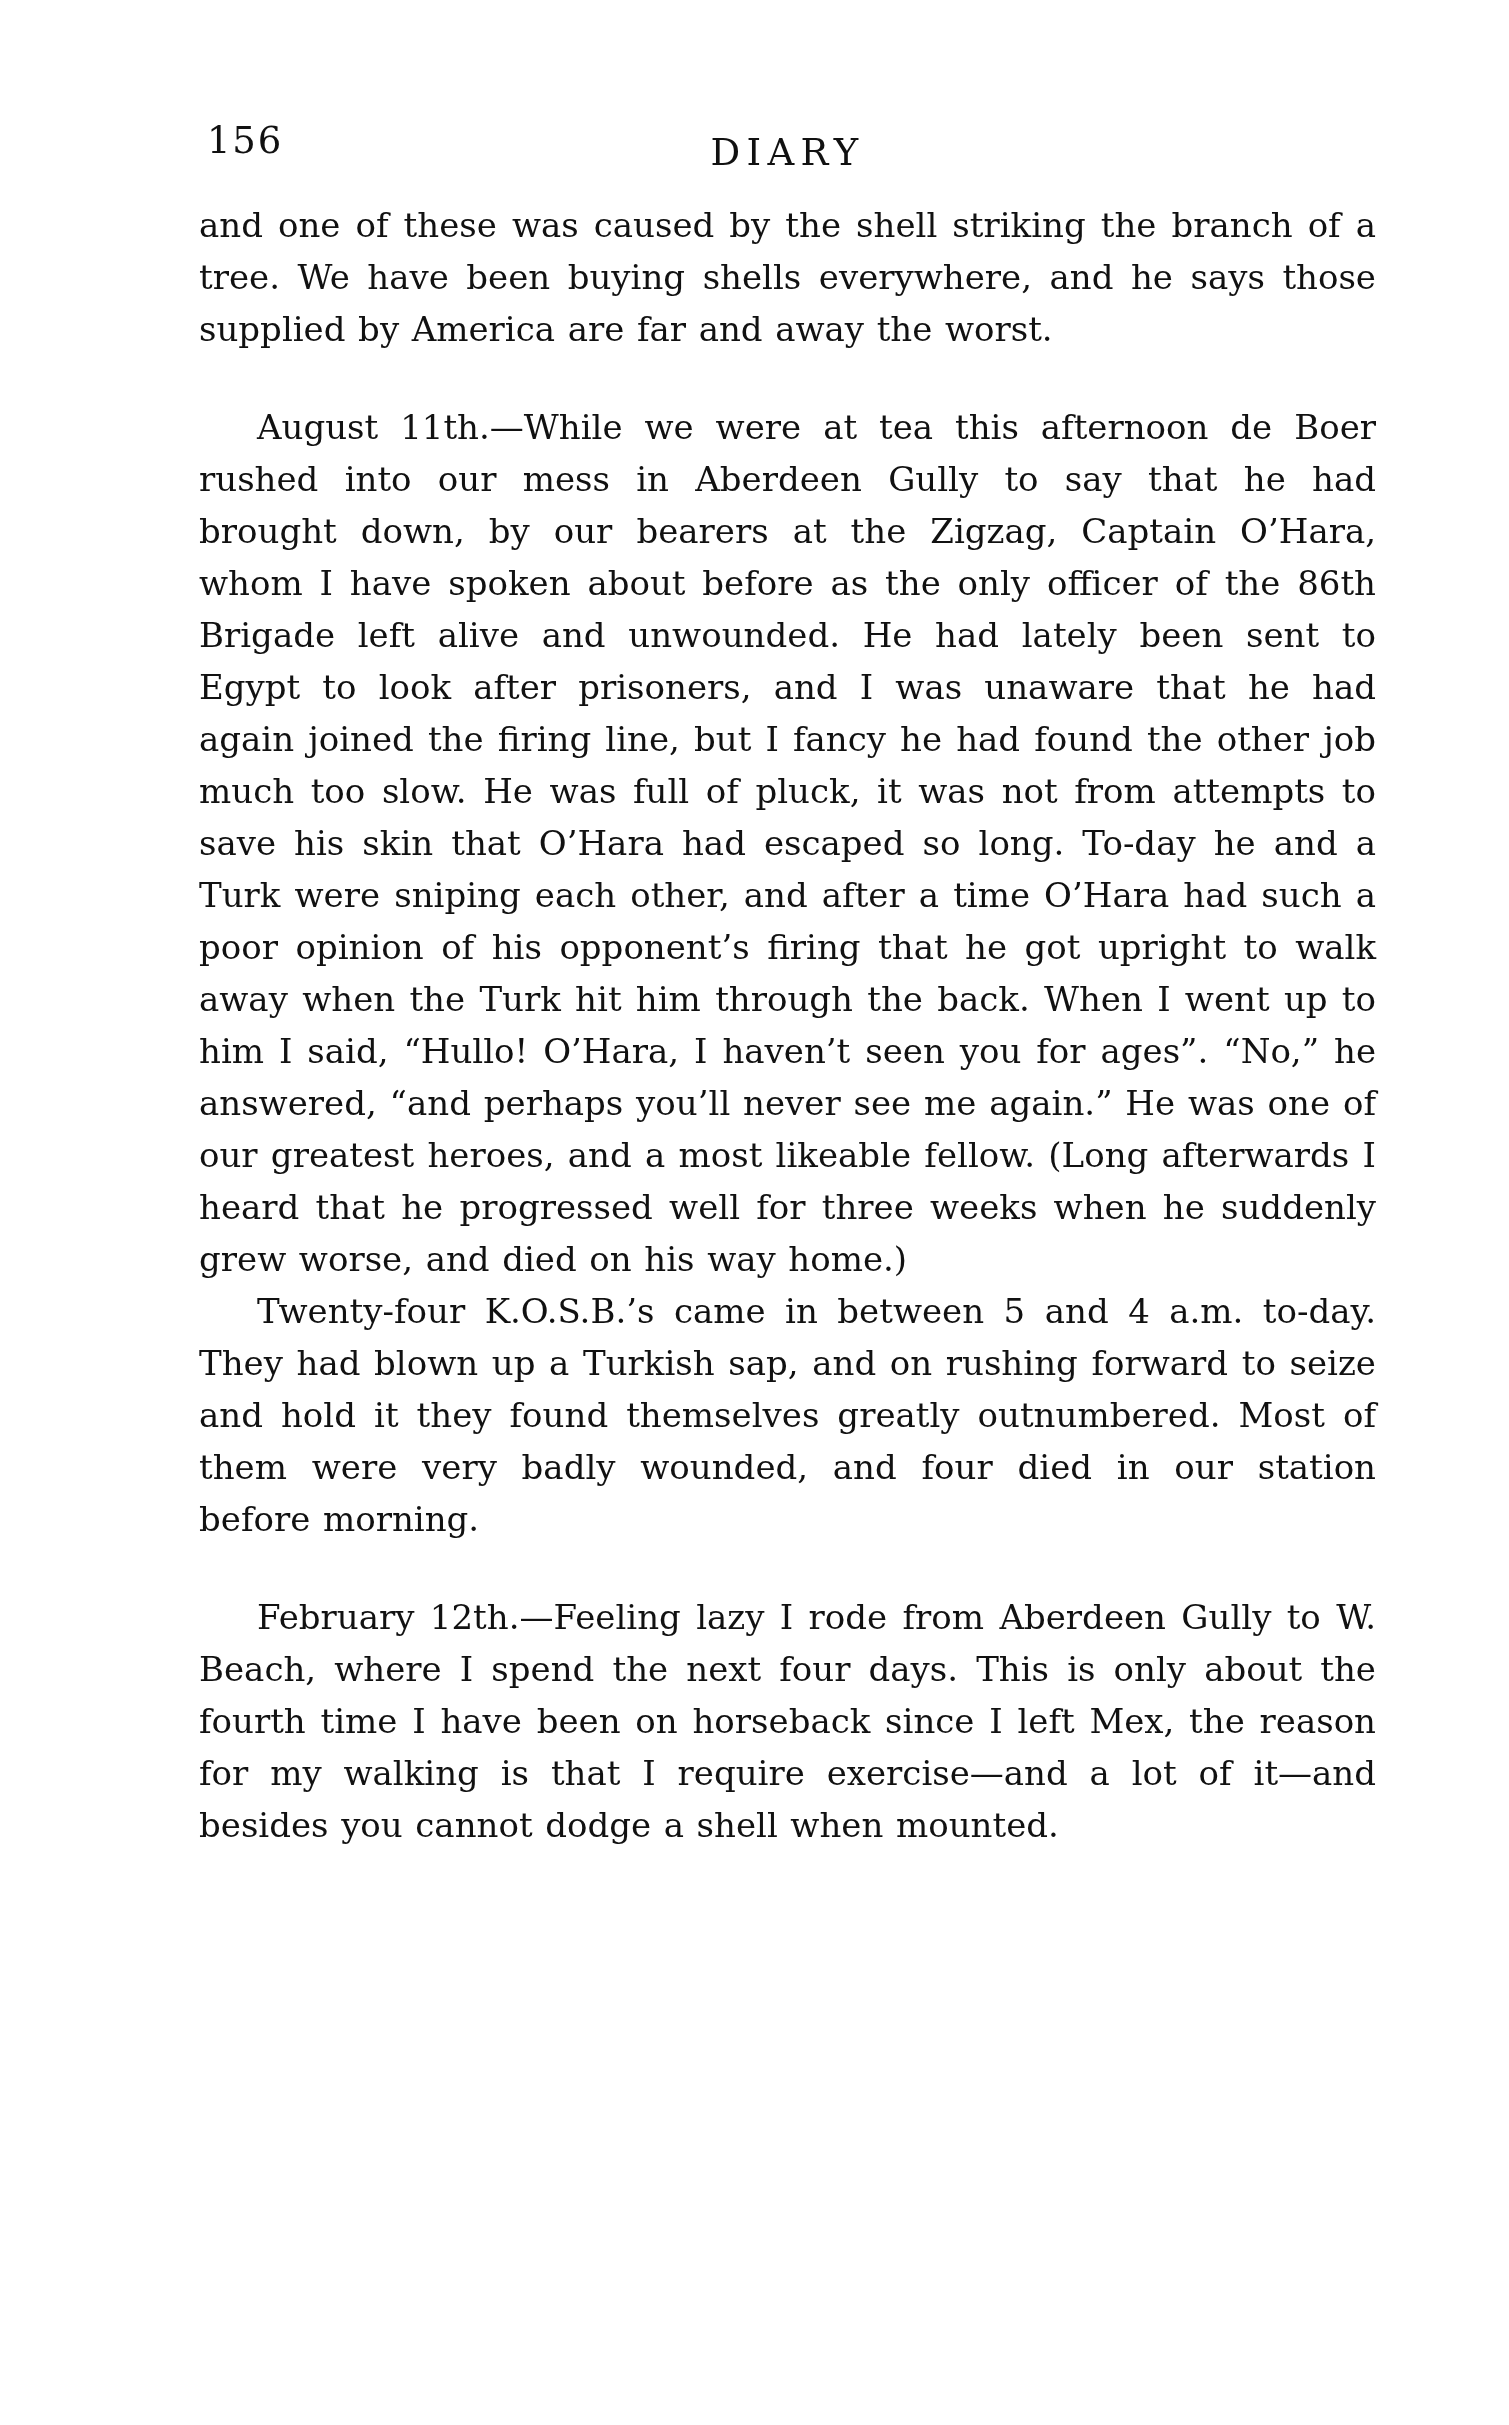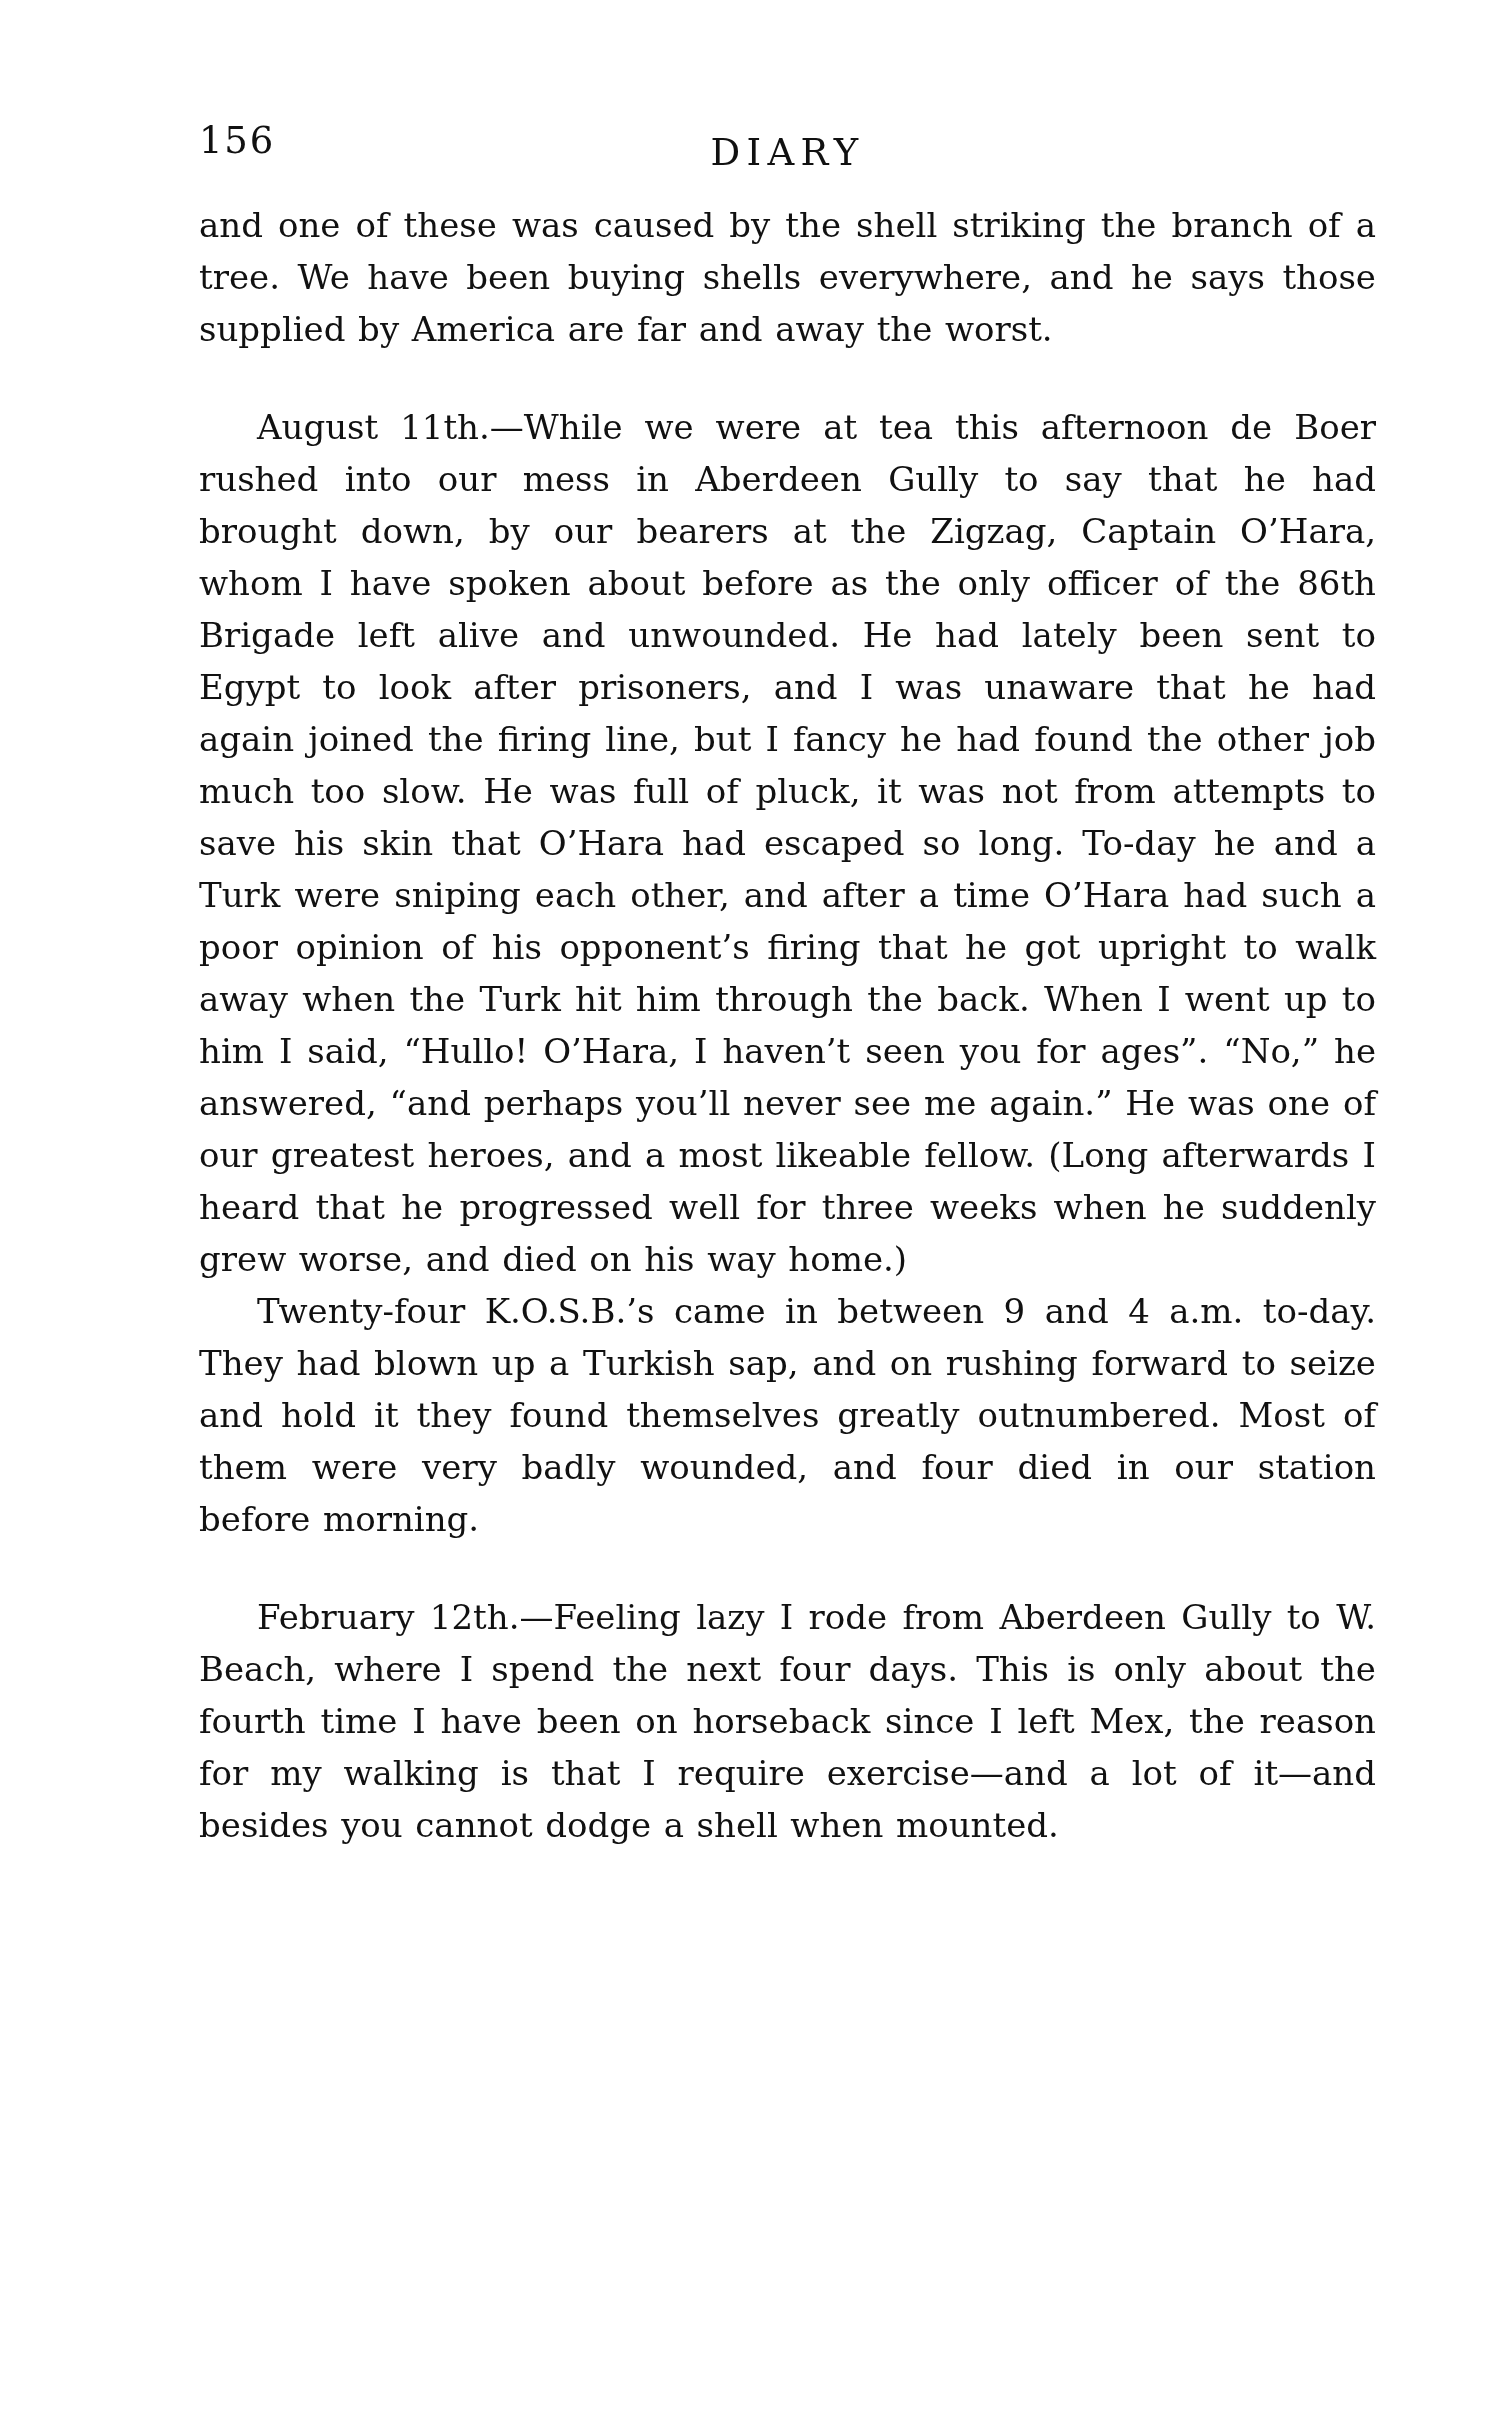--- a/index.html
+++ b/index.html
@@ -20,21 +20,21 @@
     position: absolute;
     top: 115px;
     left: 199px;
     width: 1177px;
     height: 51px;
     font-size: 37px;
     line-height: 51px;
   }
   .page-number {
     position: absolute;
-    left: 0;
+    left: 8px;
     top: 0;
     letter-spacing: 1.8px;
   }
   .head-title {
     position: absolute;
     left: 50%;
     top: 12px;
     transform: translateX(-50%);
     letter-spacing: 6.4px;
   }
@@ -70,20 +70,20 @@
     <span class="page-number">156</span>
     <span class="head-title">DIARY</span>
   </div>
 
   <div class="text-block">
 
     <p class="para"><span>and one of these was caused by the shell striking the branch of a tree.  We have been buying shells everywhere, and he says those supplied by America are far and away the worst.</span></p>
 
     <p class="para indent spaced"><span class="lead">August 11th.</span><span>—While we were at tea this afternoon de Boer rushed into our mess in Aberdeen Gully to say that he had brought down, by our bearers at the Zigzag, Captain O’Hara, whom I have spoken about before as the only officer of the 86th Brigade left alive and unwounded.  He had lately been sent to Egypt to look after prisoners, and I was unaware that he had again joined the firing line, but I fancy he had found the other job much too slow.  He was full of pluck, it was not from attempts to save his skin that O’Hara had escaped so long.  To-day he and a Turk were sniping each other, and after a time O’Hara had such a poor opinion of his opponent’s firing that he got upright to walk away when the Turk hit him through the back.  When I went up to him I said, “Hullo! O’Hara, I haven’t seen you for ages”.  “No,” he answered, “and perhaps you’ll never see me again.”  He was one of our greatest heroes, and a most likeable fellow.  (Long afterwards I heard that he progressed well for three weeks when he suddenly grew worse, and died on his way home.)</span></p>
 
-    <p class="para indent"><span>Twenty-four K.O.S.B.’s came in between 9 and 4 a.m. to-day.  They had blown up a Turkish sap, and on rushing forward to seize and hold it they found themselves greatly outnumbered.  Most of them were very badly wounded, and four died in our station before morning.</span></p>
+    <p class="para indent"><span>Twenty-four K.O.S.B.’s came in between 5 and 4 a.m. to-day.  They had blown up a Turkish sap, and on rushing forward to seize and hold it they found themselves greatly outnumbered.  Most of them were very badly wounded, and four died in our station before morning.</span></p>
 
     <p class="para indent spaced"><span class="lead">February 12th.</span><span>—Feeling lazy I rode from Aberdeen Gully to W. Beach, where I spend the next four days.  This is only about the fourth time I have been on horseback since I left Mex, the reason for my walking is that I require exercise—and a lot of it—and besides you cannot dodge a shell when mounted.</span></p>
 
   </div>
 
 </div>
 
 
 </body></html>

